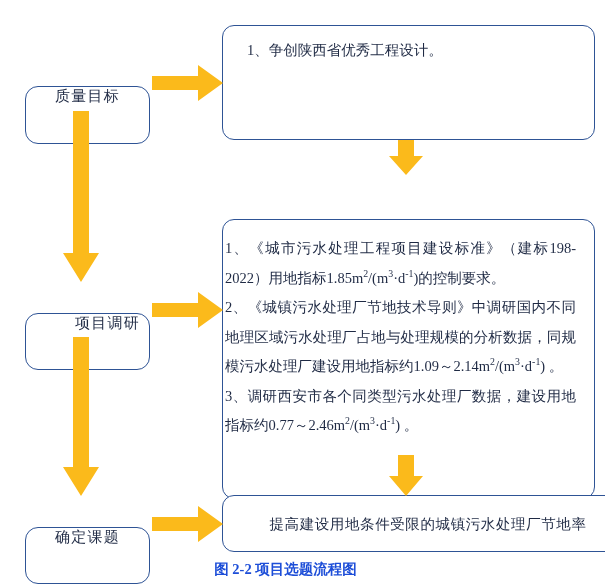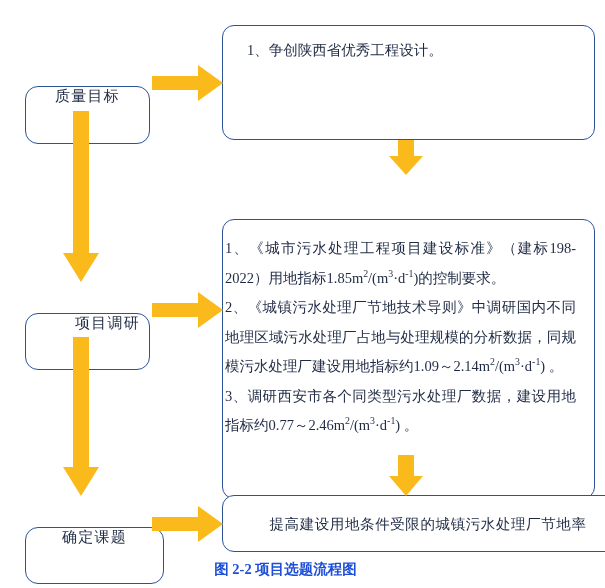--- a/index.html
+++ b/index.html
@@ -98,21 +98,21 @@
 <div id="canvas">
 
   <div class="node label-node" style="left:25px; top:54px; width:125px; height:58px;">
     <span class="node-text">质量目标</span>
   </div>
 
   <div class="node label-node" style="left:25px; top:281px; width:125px; height:57px;padding-left:40px;">
     <span class="node-text">项目调研</span>
   </div>
 
-  <div class="node label-node" style="left:25px; top:495px; width:139px; height:57px;">
+  <div class="node label-node" style="left:25px; top:495px; width:125px; height:57px;">
     <span class="node-text">确定课题</span>
   </div>
 
   <div class="node content-box" style="left:222px; top:25px; width:373px; height:115px;">
     <div class="line">1、争创陕西省优秀工程设计。</div>
   </div>
 
   <div class="node content-box justified" style="left:222px; top:175px; width:373px; height:280px; padding:14px 18px 10px 2px;margin-top:44px;">
     <div class="para"><span>1、</span><span>《城市污水处理工程项目建设标准》（建标198-2022）用地指标1.85m</span><sup>2</sup><span>/(m</span><sup>3</sup><span>·d</span><sup>-1</sup><span>)的控制要求。</span></div>
 

